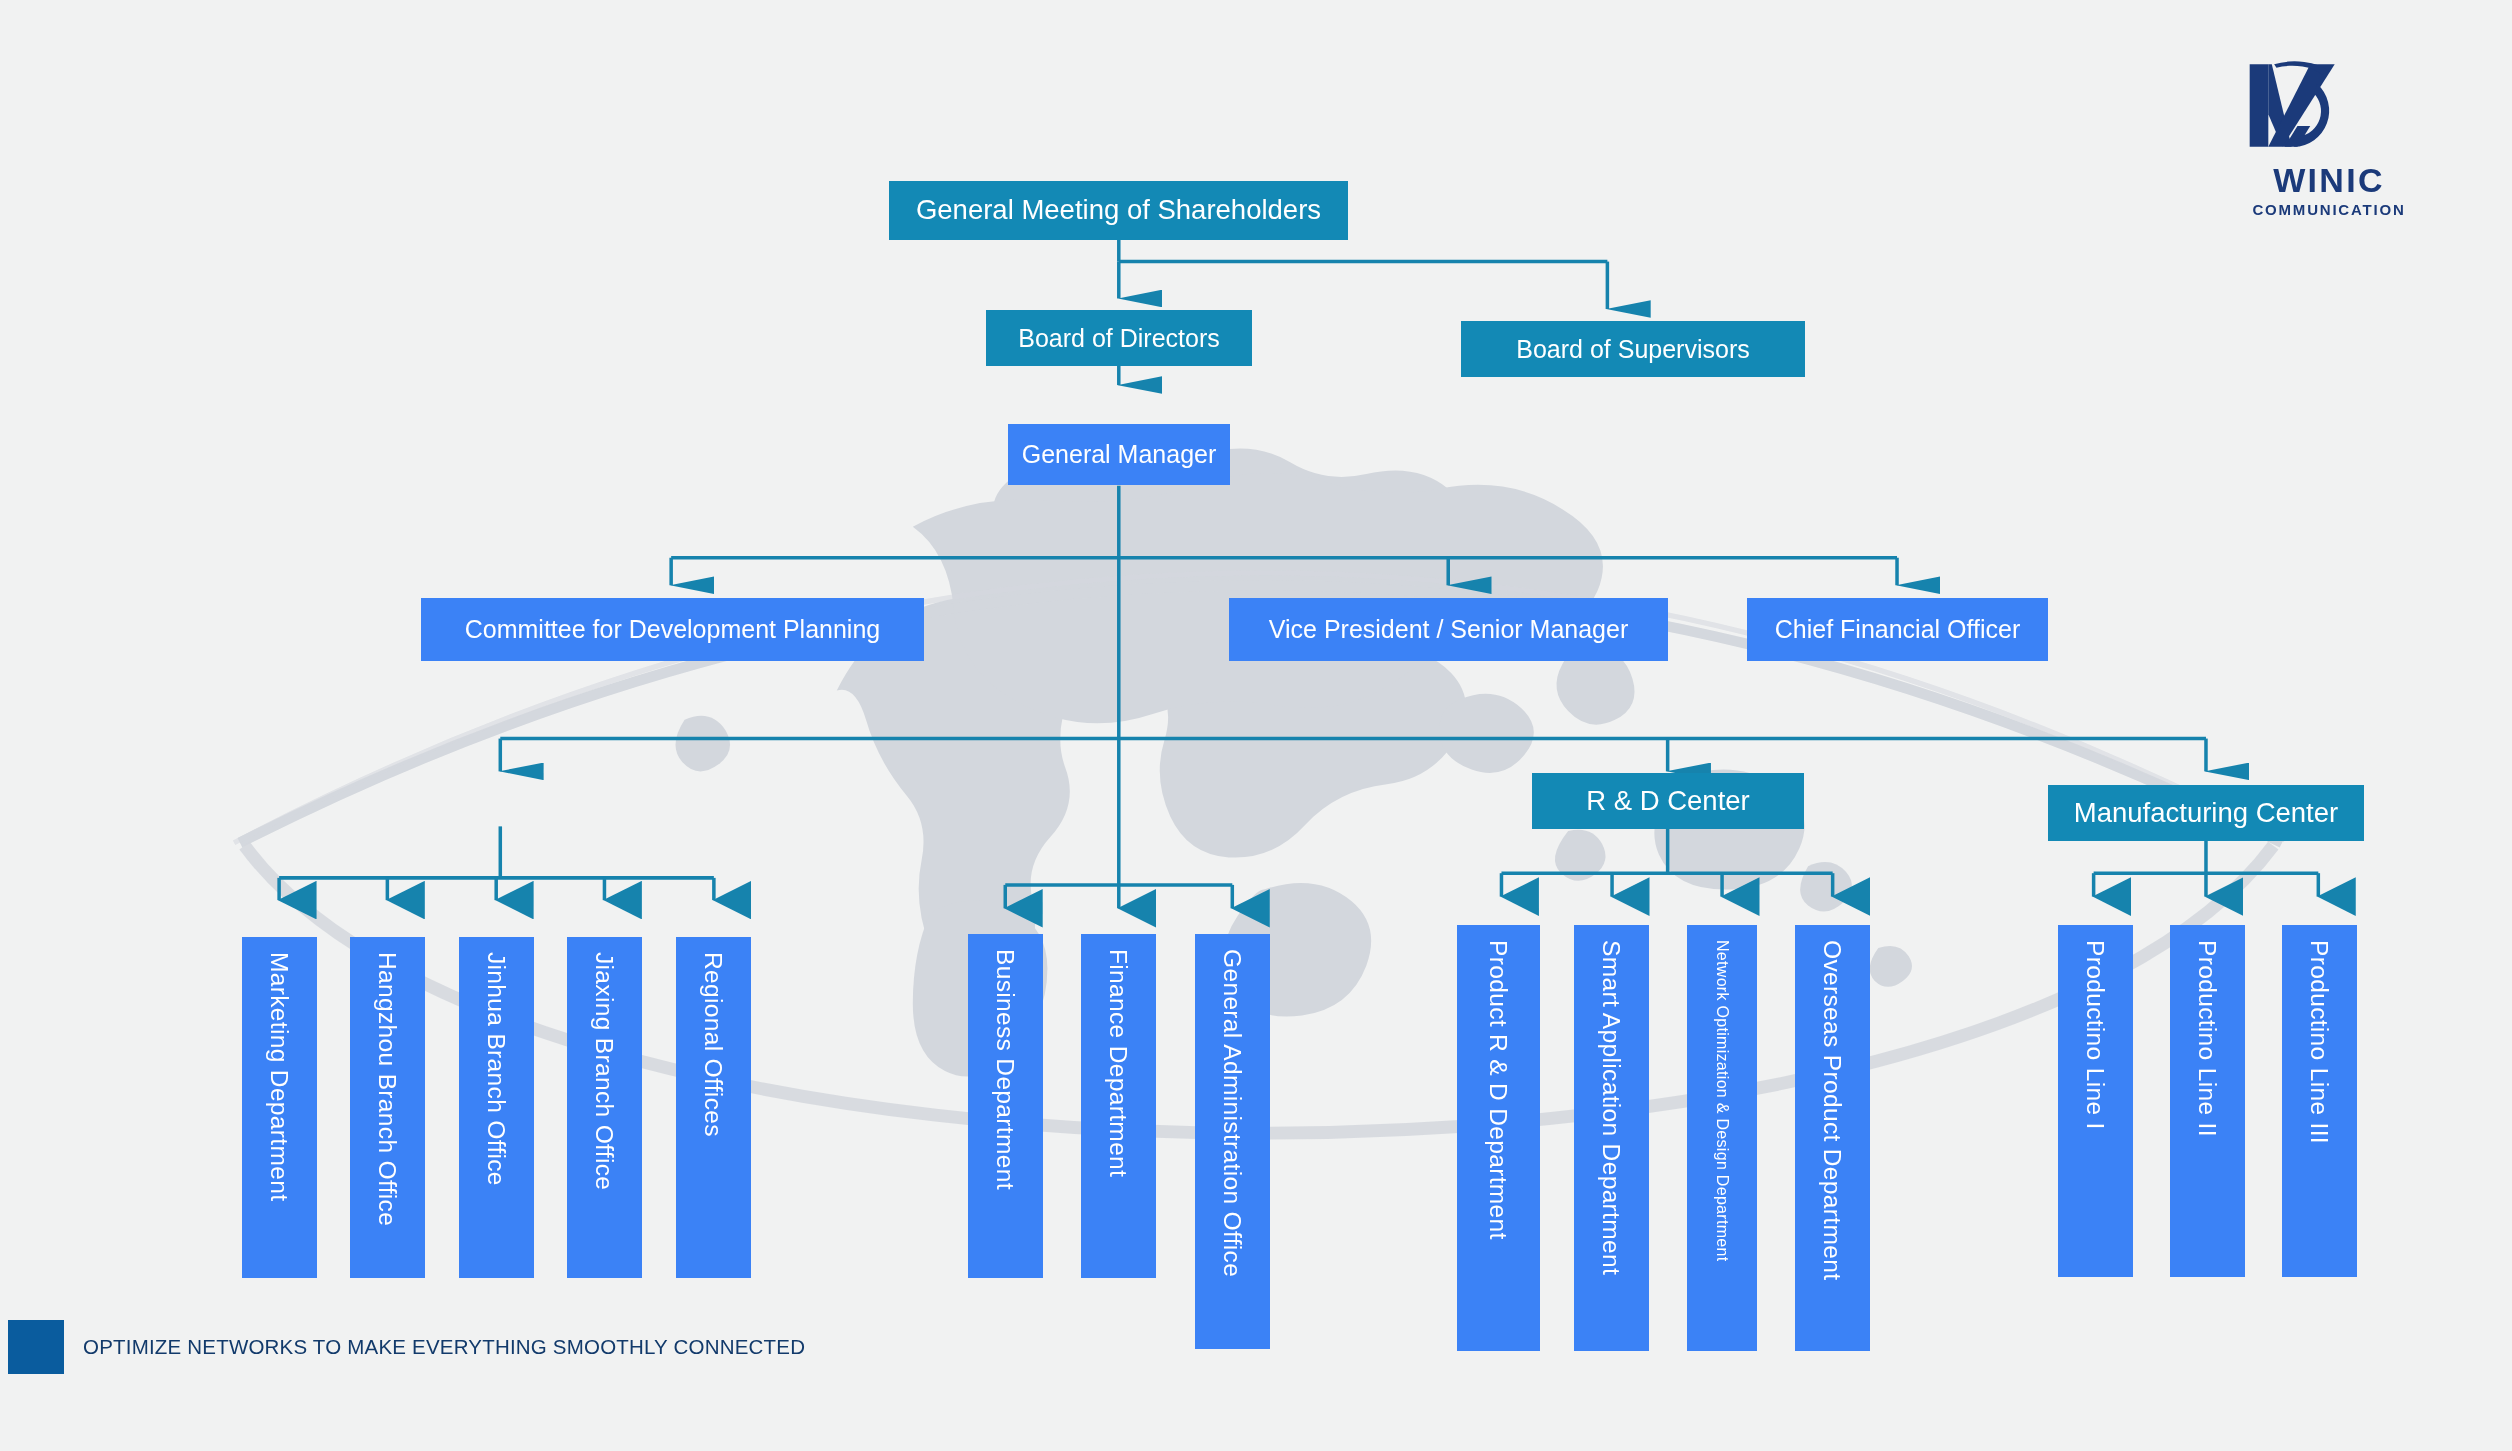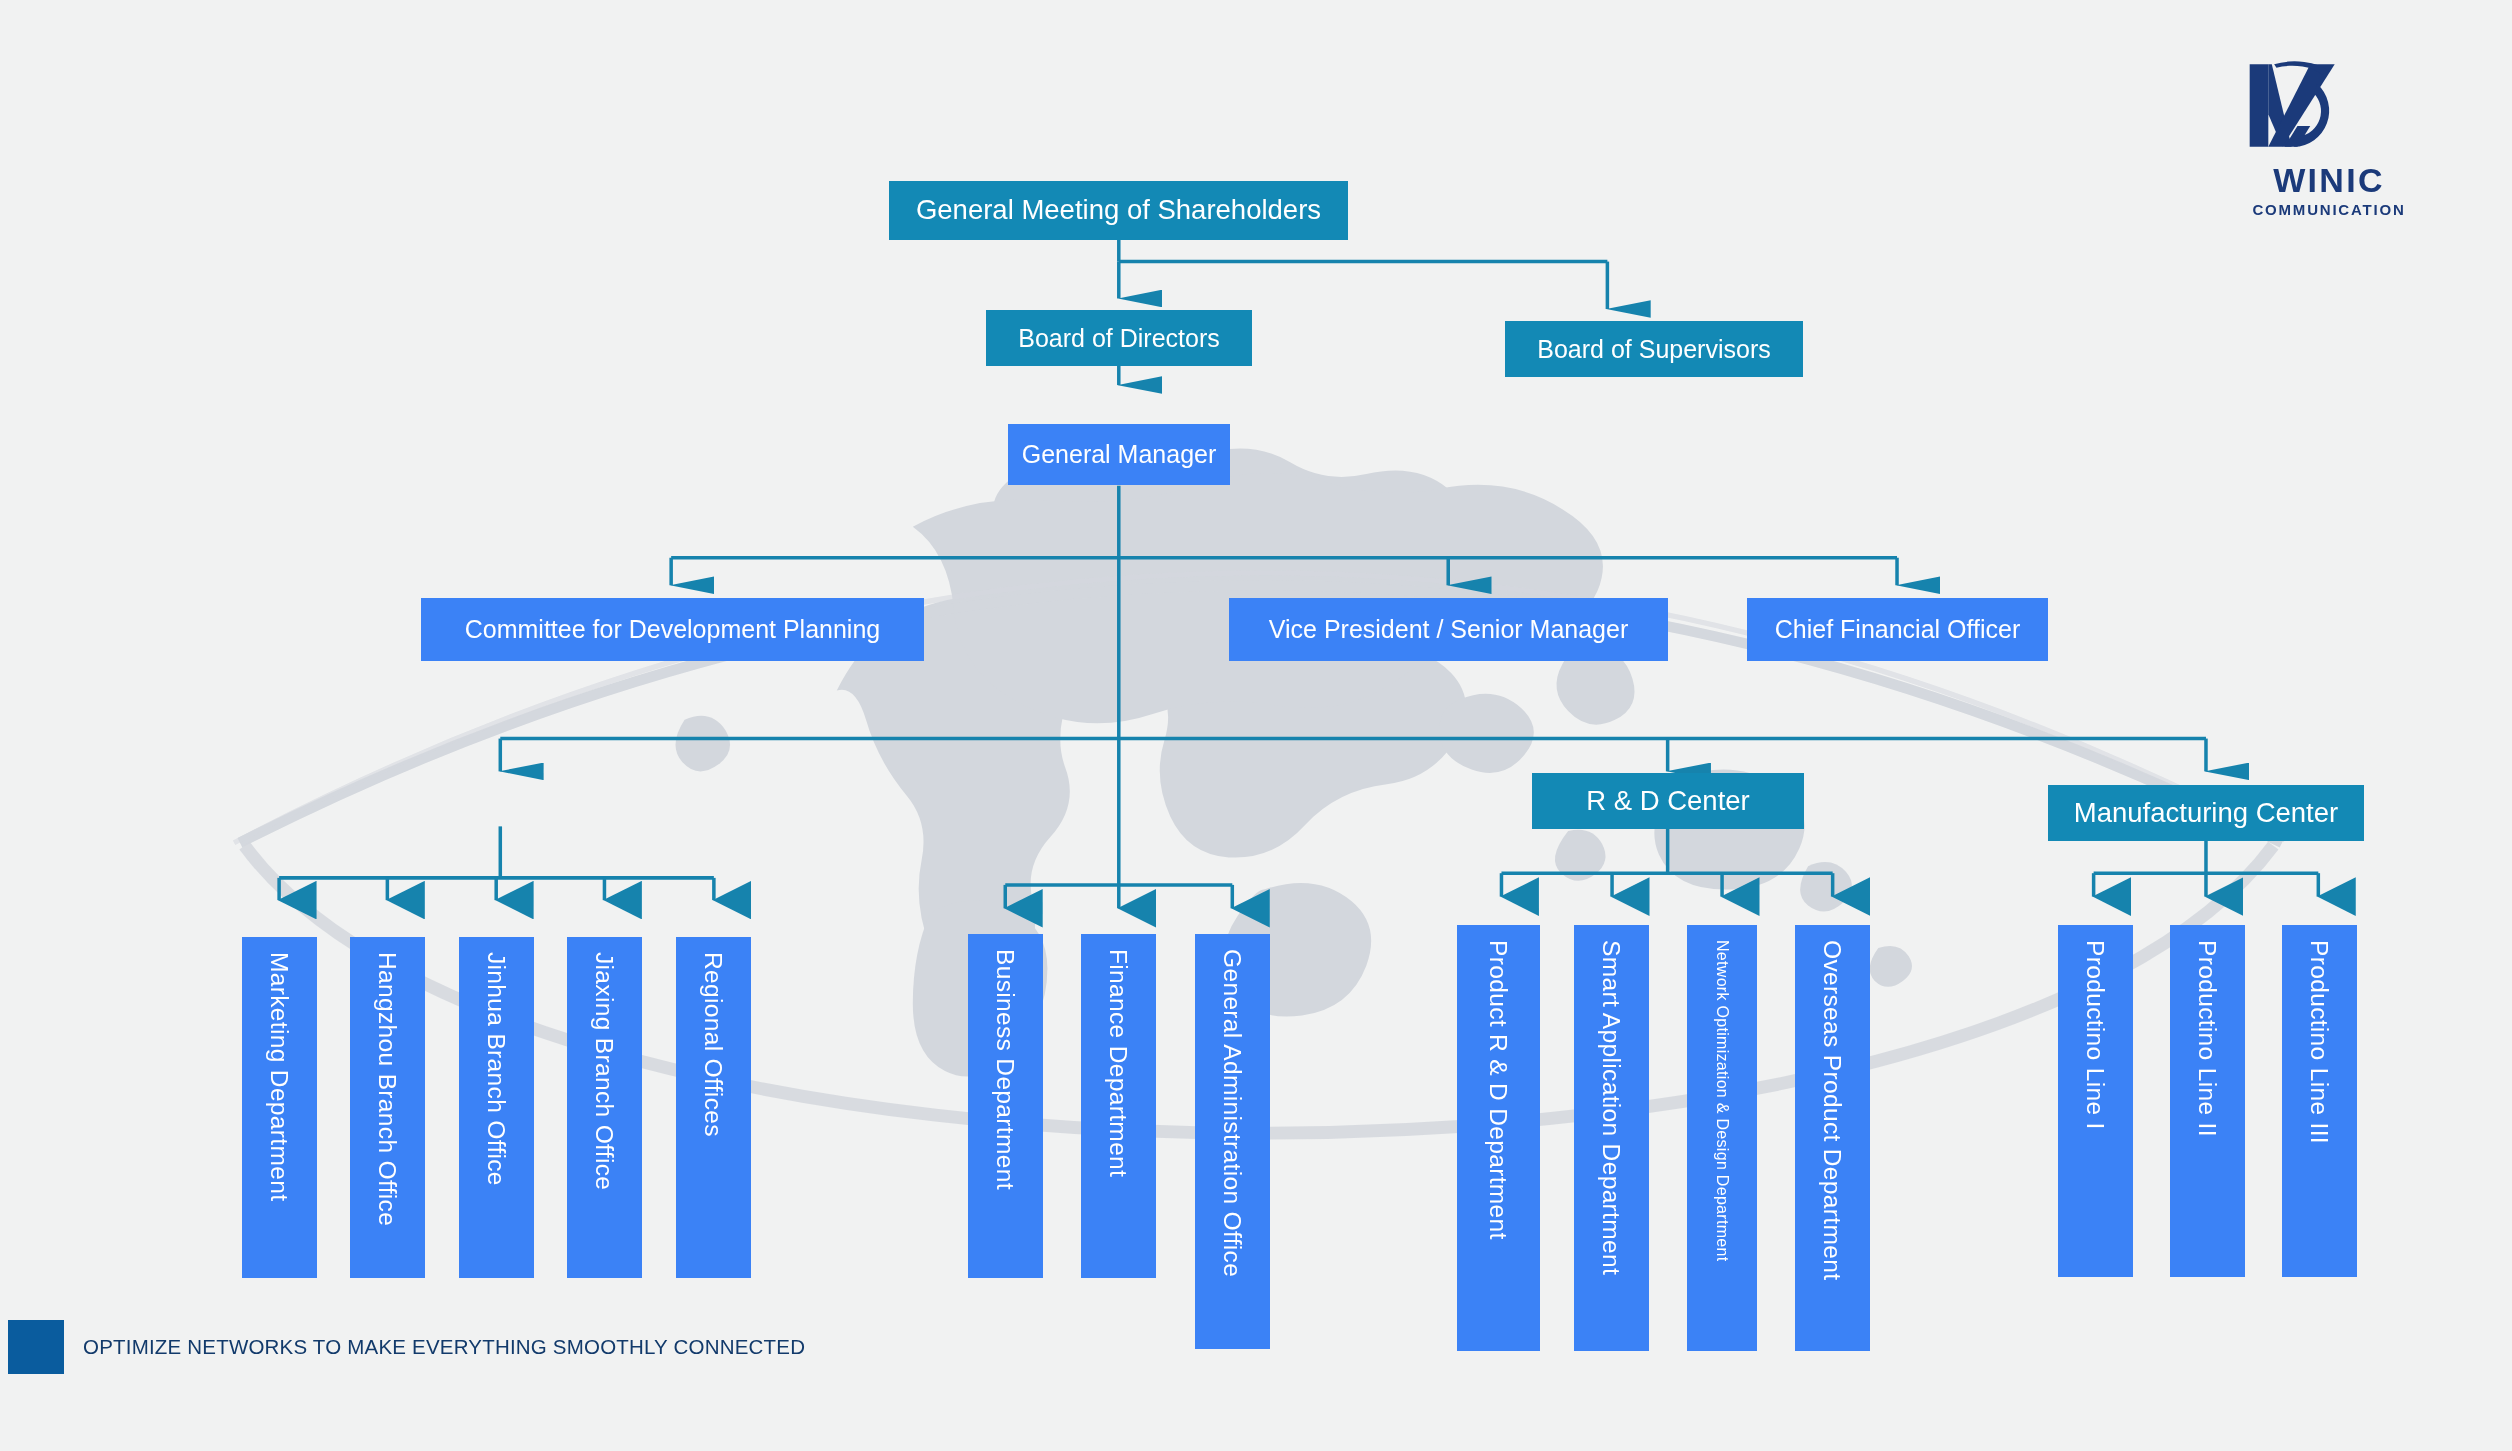--- a/index.html
+++ b/index.html
@@ -73,23 +73,23 @@
     font-weight:bold;
     font-size:15px;
     letter-spacing:1.8px;
     margin-top:1.2px;
     font-family:"Liberation Sans",sans-serif;
   }
 
   
   #footer{
     position:absolute;
-    left:0px;top:1320px;
+    left:8px;top:1320px;
     height:54px;
-    display:flex;align-items:center;padding-left:8px;
+    display:flex;align-items:center;
   }
   #footer .swatch{width:56px;height:54px;background:#0a5c9e;}
   #footer .tag{
     margin-left:19px;
     color:#123a6b;
     font-size:20.5px;
     letter-spacing:0.2px;
     white-space:nowrap;
   }
 </style>
@@ -185,21 +185,21 @@
       <path d="M3578 1492 L3578 1532" marker-end="url(#arwBig)"></path>
       <path d="M3770 1492 L3770 1532" marker-end="url(#arwBig)"></path>
       <path d="M3962 1492 L3962 1532" marker-end="url(#arwBig)"></path>
     </g>
   </svg>
 
   <div class="node dark h big" style="left:889px;top:181px;width:459px;height:59px;">General Meeting of Shareholders</div>
 
   <div class="node dark h" style="left:986px;top:310px;width:266px;height:56px;">Board of Directors</div>
 
-  <div class="node dark h" style="left:1461px;top:321px;width:298px;height:56px;margin-left:44px;">Board of Supervisors</div>
+  <div class="node dark h" style="left:1461px;top:321px;width:344px;height:56px;">Board of Supervisors</div>
 
   <div class="node light h" style="left:1008px;top:424px;width:222px;height:61px;">General Manager</div>
 
   <div class="node light h" style="left:421px;top:598px;width:503px;height:63px;">Committee for Development Planning</div>
 
   <div class="node light h" style="left:1229px;top:598px;width:439px;height:63px;">Vice President / Senior Manager</div>
 
   <div class="node light h" style="left:1747px;top:598px;width:301px;height:63px;">Chief Financial Officer</div>
 
 

